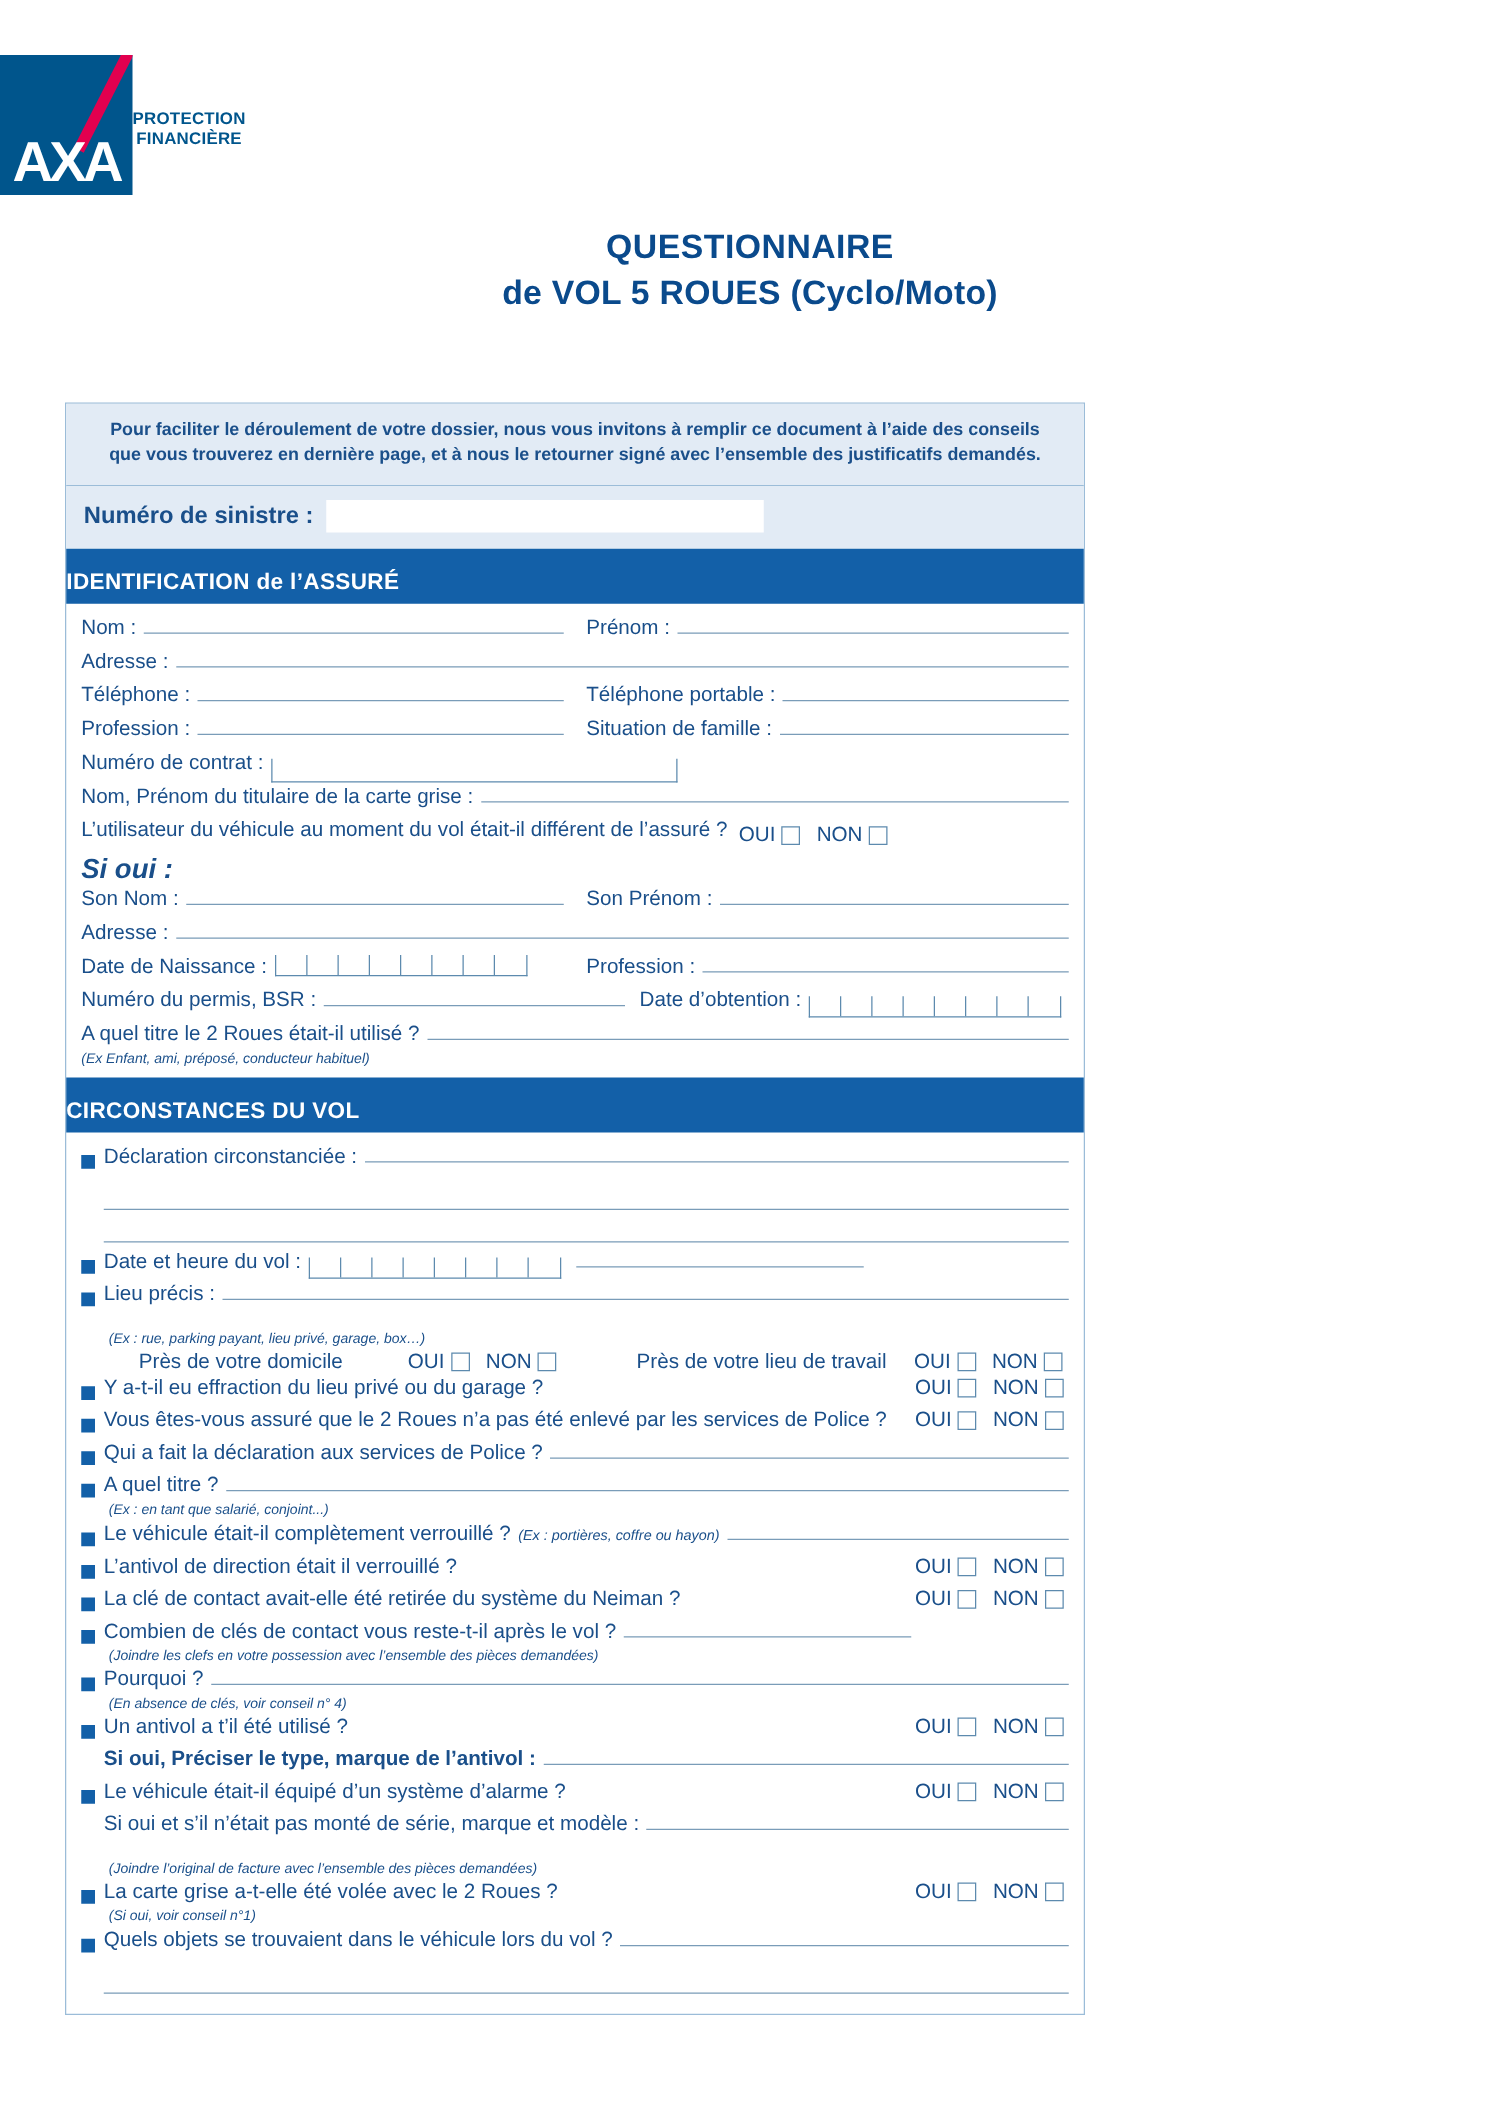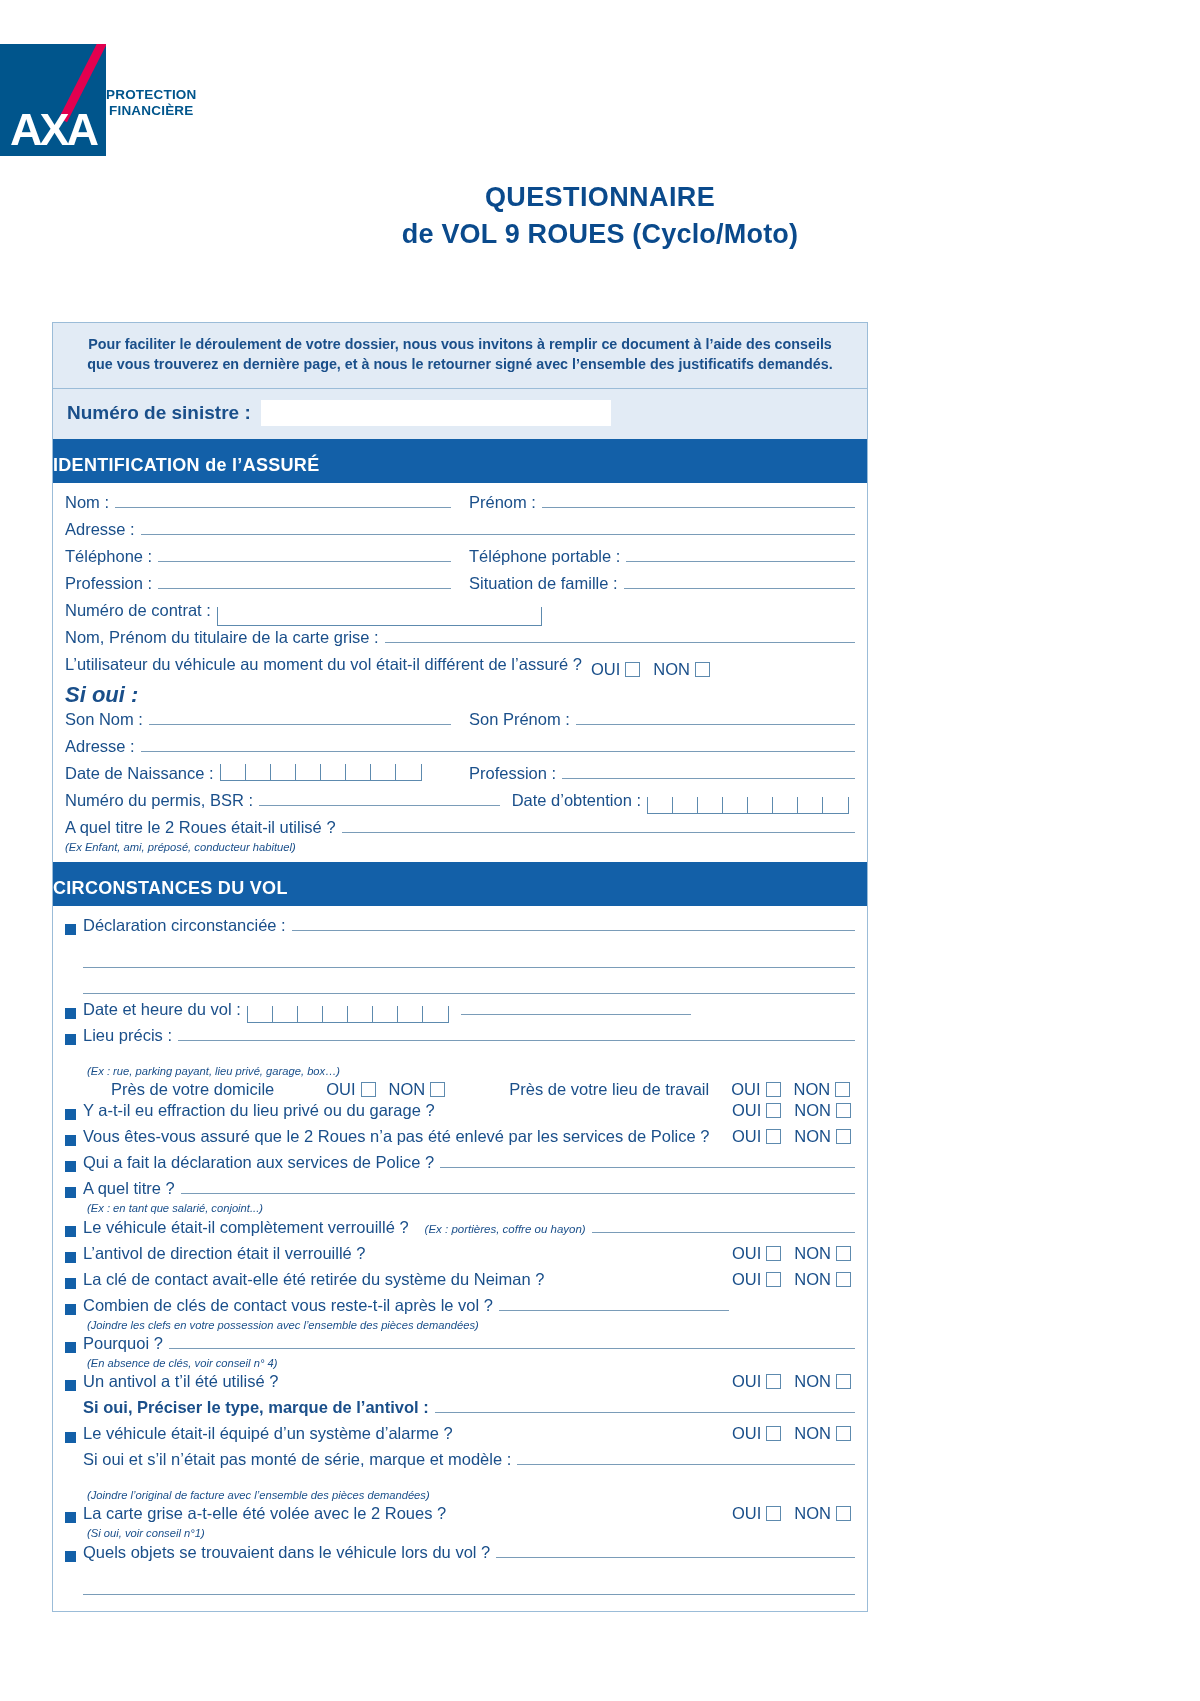--- a/index.html
+++ b/index.html
@@ -270,21 +270,21 @@
       <div class="logo-slash"></div>
       <div class="logo-axa">AXA</div>
     </div>
     <div class="logo-caption">
       <div>PROTECTION</div>
       <div>FINANCIÈRE</div>
     </div>
   </div>
 
   <div class="title-main">QUESTIONNAIRE</div>
-  <div class="title-sub">de VOL 9 ROUES (Cyclo/Moto)</div>
+  <div class="title-sub">de VOL 5 ROUES (Cyclo/Moto)</div>
 
   <div class="frame">
 
     <div class="intro">Pour faciliter le déroulement de votre dossier, nous vous invitons à remplir ce document à l’aide des conseils que vous trouverez en dernière page, et à nous le retourner signé avec l’ensemble des justificatifs demandés.</div>
 
     <div class="sinistre-row">
       <span class="sinistre-label">Numéro de sinistre :</span>
       <input class="sinistre-input" type="text" placeholder="" style="">
     </div>
 
@@ -506,21 +506,21 @@
       <div class="bullet-line" style="margin-bottom:0;">
         <span class="sq"></span>
         <span class="q-text">A quel titre ?</span>
         <span class="rule"></span>
       </div>
       <div class="note indent-bullet">(Ex : en tant que salarié, conjoint...)</div>
 
       <div class="bullet-line">
         <span class="sq"></span>
         <span class="q-text">Le véhicule était-il complètement verrouillé ?</span>
-        <span class="tiny-ital" style="margin-left:16px; white-space:nowrap;">(Ex : portières, coffre ou hayon)</span>
+        <span class="tiny-ital" style="margin-left:6px; white-space:nowrap;">(Ex : portières, coffre ou hayon)</span>
         <span class="rule"></span>
       </div>
 
       <div class="bullet-line">
         <span class="sq"></span>
         <span class="q-text">L’antivol de direction était il verrouillé ?</span>
         <span class="yn yn-right">
           <span>OUI</span>
           <span class="cb"></span>
           <span class="sep"></span>

